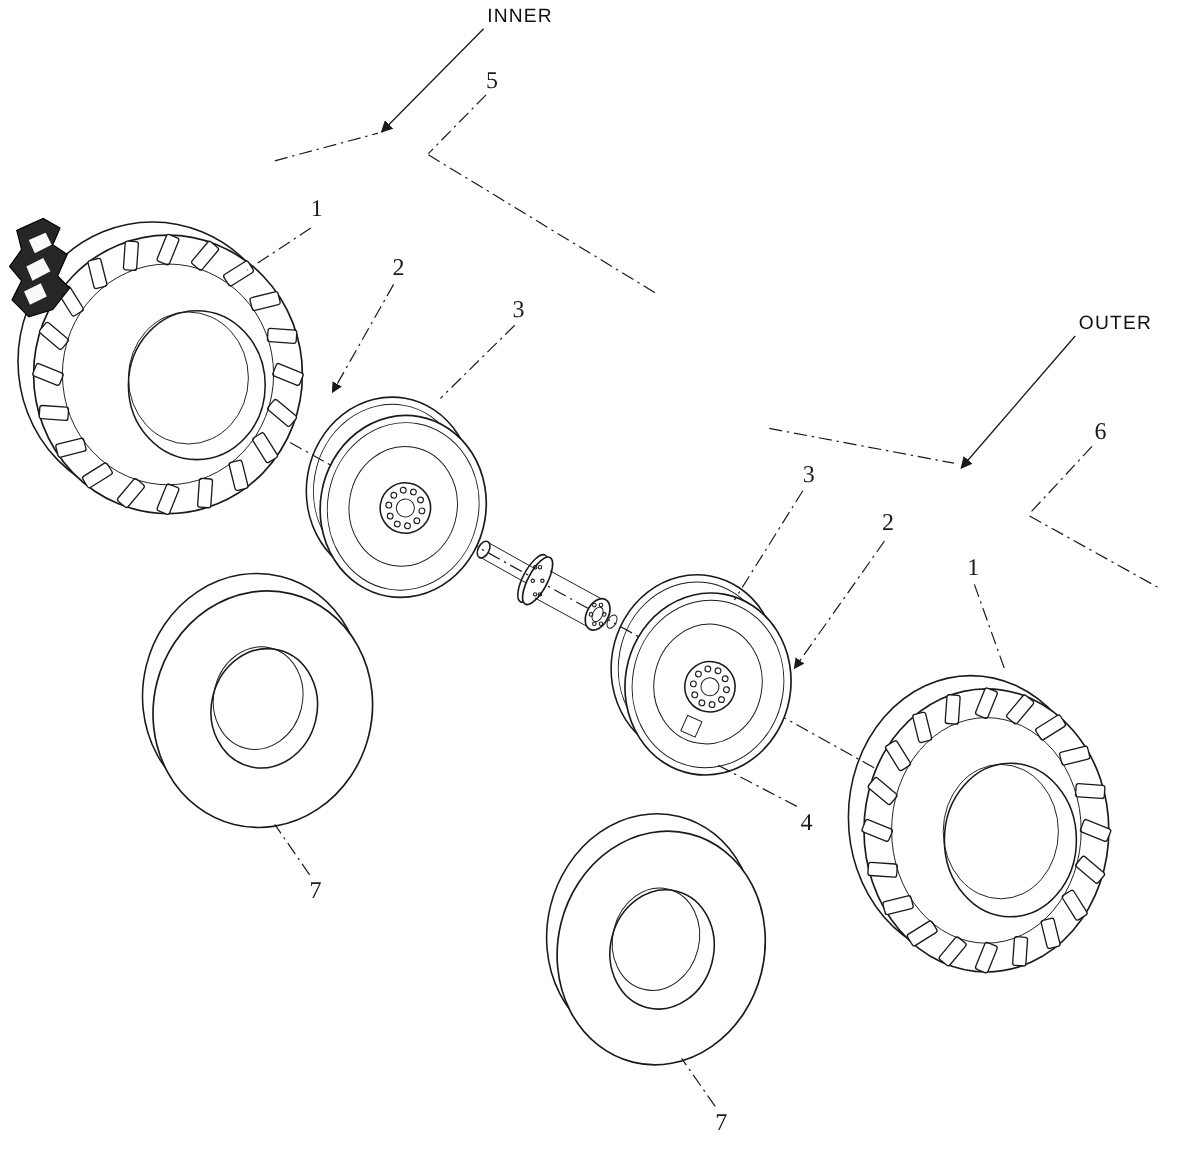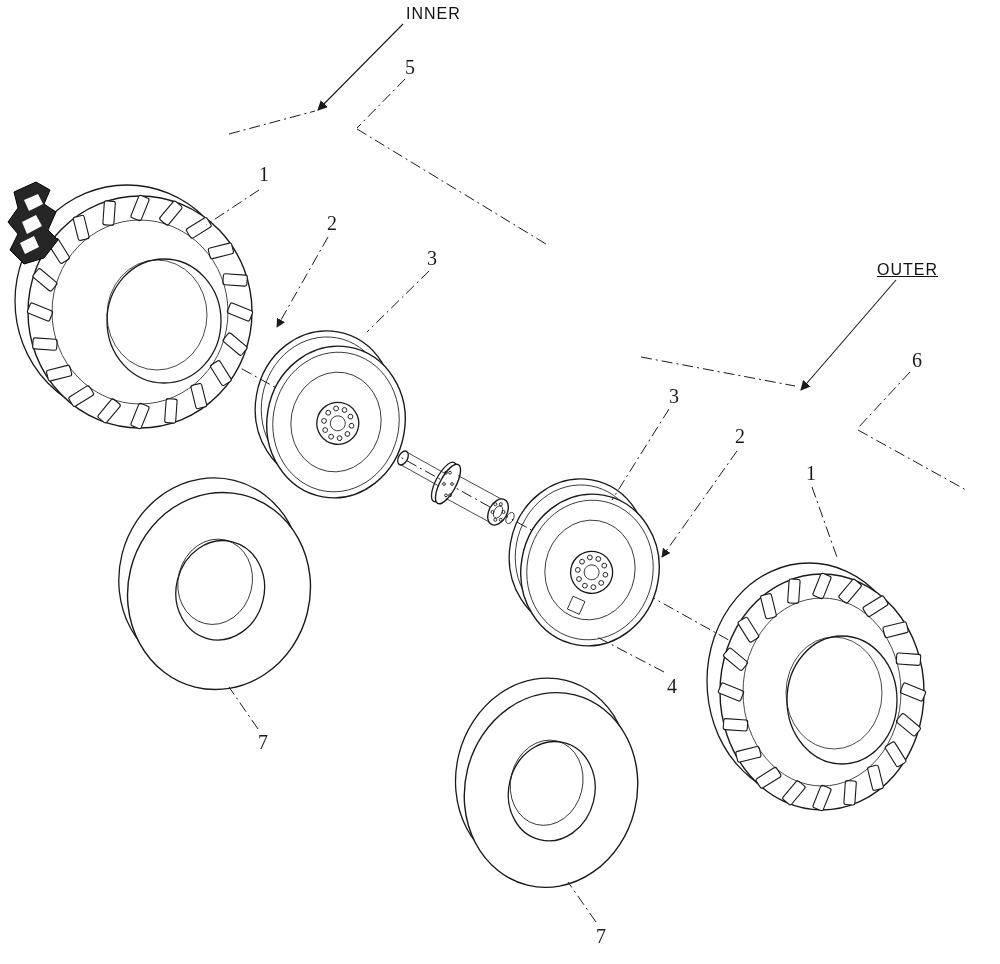--- a/index.html
+++ b/index.html
@@ -209,21 +209,21 @@
       <path class="dd" d="M669,409 L612,500"></path>
       <path class="dd" d="M737,451 L662,557" marker-end="url(#arrow)"></path>
       <path class="dd" d="M812,487 L838,560"></path>
       <path class="dd" d="M664,672 L597,637"></path>
       <path class="dd" d="M258,729 L229,687"></path>
       <path class="dd" d="M596,922 L568,882"></path>
     </g>
   </svg>
 
   <span class="grouplabel" style="left:406px; top:5px;">INNER</span>
-  <span class="grouplabel" style="left:877px; top:261px;text-decoration:underline;">OUTER</span>
+  <span class="grouplabel" style="left:899px; top:261px;">OUTER</span>
 
   <span class="callout" style="left:264px; top:163px;">1</span>
   <span class="callout" style="left:332px; top:212px;">2</span>
   <span class="callout" style="left:432px; top:247px;">3</span>
   <span class="callout" style="left:674px; top:385px;">3</span>
   <span class="callout" style="left:740px; top:425px;">2</span>
   <span class="callout" style="left:811px; top:462px;">1</span>
   <span class="callout" style="left:672px; top:675px;">4</span>
   <span class="callout" style="left:410px; top:56px;">5</span>
   <span class="callout" style="left:917px; top:349px;">6</span>

